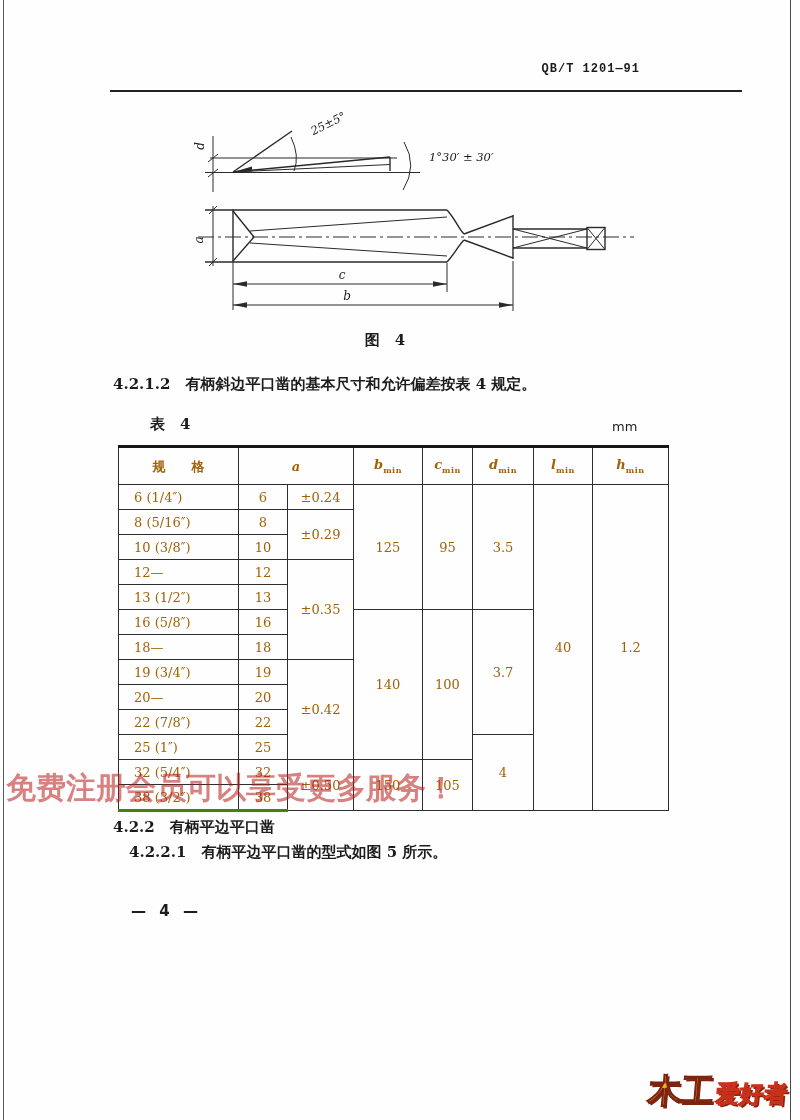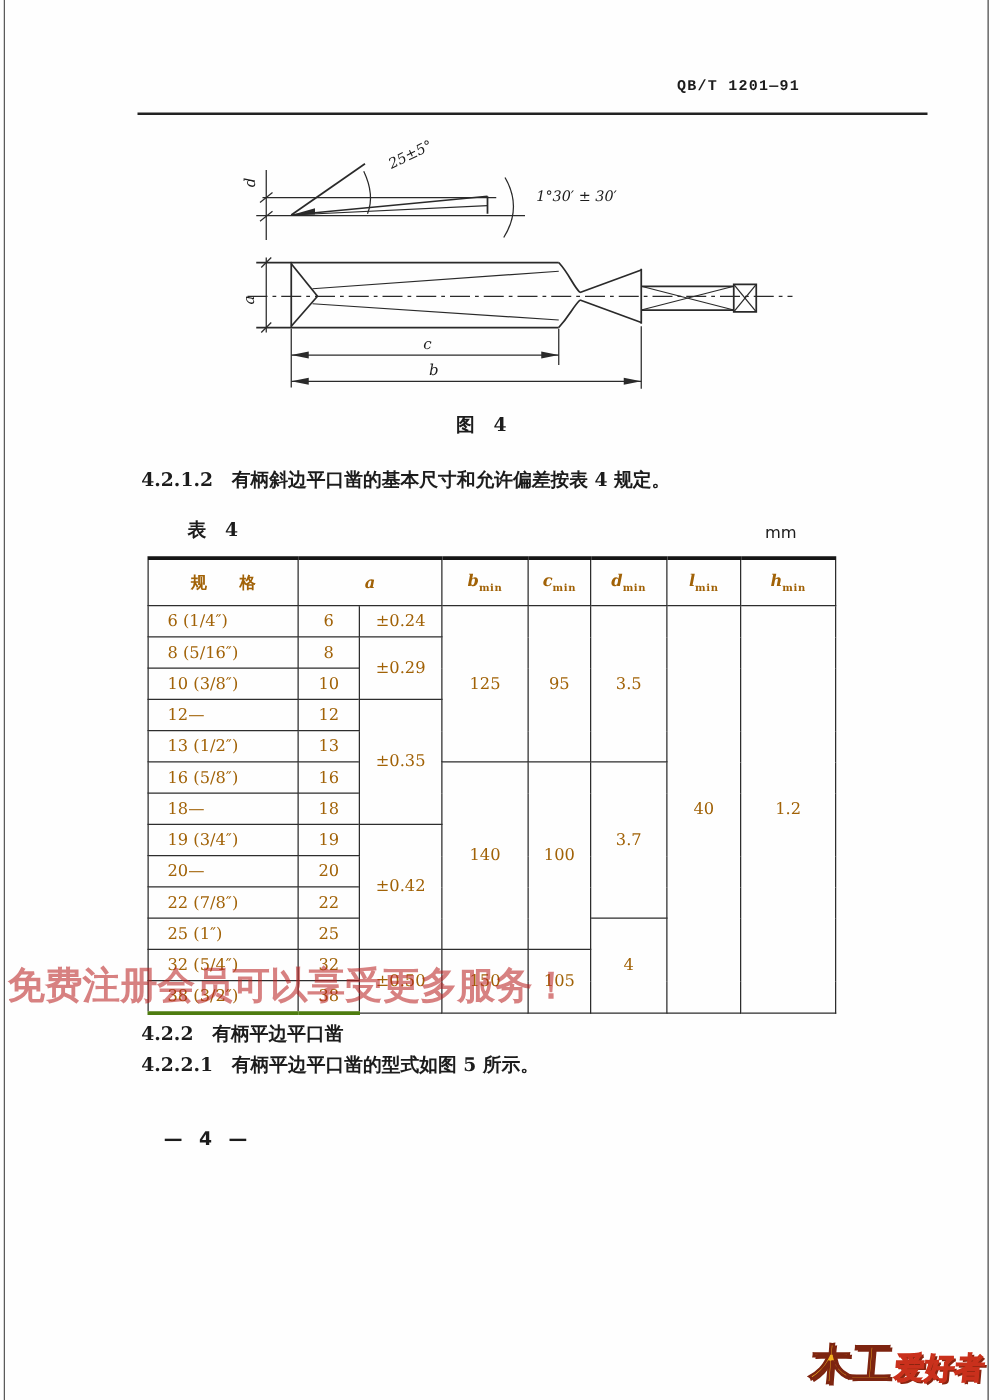--- a/index.html
+++ b/index.html
@@ -19,21 +19,21 @@
   .fig-svg .main{stroke-width:1.4;}
   .fig-svg text{fill:#1c1c1c;font-family:"DejaVu Serif",serif;font-style:italic;font-size:12px;}
   .fig-svg .ann{font-size:11.5px;}
   .fig-svg polygon{fill:#2a2a2a;stroke:none;}
 
   .fig-caption{position:absolute;left:150px;top:331px;width:470px;text-align:center;
                font-size:15px;font-weight:bold;}
   .para{position:absolute;left:113px;font-size:15px;font-weight:600;white-space:nowrap;}
   .para1{top:375px;}
   .para2{top:818px;}
-  .para3{top:843px;}
+  .para3{top:843px;margin-left:16px;}
   .tbl-title{position:absolute;left:150px;top:415px;width:470px;text-align:left;
              font-size:15px;font-weight:bold;}
   .tbl-unit{position:absolute;left:612px;top:419px;font-size:13px;font-family:"DejaVu Sans",sans-serif;}
 
   .spec-table{position:absolute;left:118px;top:445px;border-collapse:collapse;table-layout:fixed;
               font-size:13px;color:#a16207;}
   .spec-table th,.spec-table td{border:1px solid #2d2d2d;text-align:center;vertical-align:middle;
               padding:0;height:24px;font-weight:normal;line-height:1;}
   .spec-table thead th{height:36px;border-top:3px solid #161616;font-weight:600;}
   .spec-table tbody tr:last-child td{border-bottom:3px solid #4d7c0f;}

